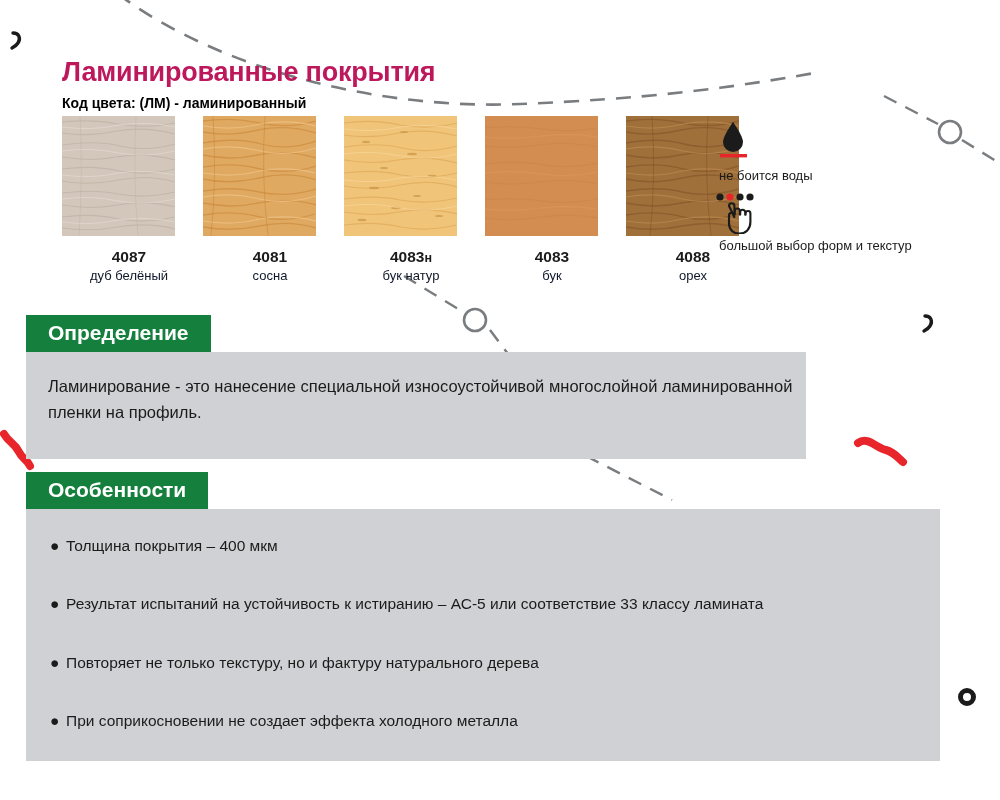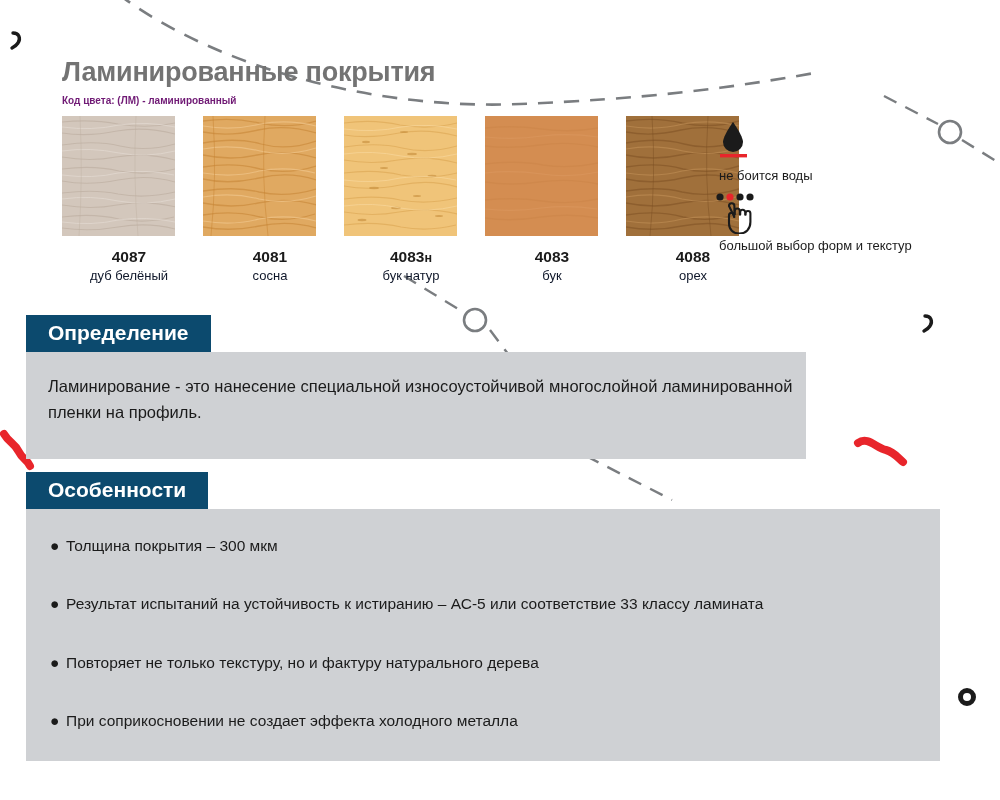--- a/index.html
+++ b/index.html
@@ -29,30 +29,30 @@
 
   
   .title-block {
     position: absolute;
     left: 62px;
     top: 58px;
   }
   .main-title {
     font-size: 27px;
     font-weight: bold;
-    color: #737373;
+    color: #be185d;
     letter-spacing: -0.2px;
     line-height: 1.1;
     margin: 0;
     white-space: nowrap;
   }
   .sub-title {
-    font-size: 10px;
+    font-size: 14px;
     font-weight: bold;
-    color: #701a75;
+    color: #000000;
     margin: 7px 0 0 0;
     white-space: nowrap;
   }
 
   
   .swatch-row {
     position: absolute;
     left: 62px;
     top: 116px;
     display: flex;
@@ -115,21 +115,21 @@
     line-height: 1.15;
     padding-top: 9px;
     padding-left: 5px;
   }
   .feature-row.two-line .feature-text { padding-top: 5px; }
 
   
   .section { position: absolute; }
   .section-tag {
     display: inline-block;
-    background: #0c4a6e;
+    background: #15803d;
     color: #ffffff;
     font-size: 21px;
     font-weight: bold;
     padding: 7px 22px 9px 22px;
     line-height: 1;
   }
   .section-body {
     background: #cfd1d4;
     color: #1b1b1b;
   }
@@ -412,21 +412,21 @@
       <p class="definition-text">Ламинирование - это нанесение специальной износоустойчивой многослойной ламинированной пленки на профиль.</p>
     </div>
   </div>
 
   <div class="section" id="features-section">
     <div class="section-tag">Особенности</div>
     <div class="section-body">
 
       <p class="bullet-item">
         <span class="bullet-dot">●</span>
-        <span>Толщина покрытия – 300 мкм</span>
+        <span>Толщина покрытия – 400 мкм</span>
       </p>
 
       <p class="bullet-item">
         <span class="bullet-dot">●</span>
         <span>Результат испытаний на устойчивость к истиранию – АС-5 или соответствие 33 классу ламината</span>
       </p>
 
       <p class="bullet-item">
         <span class="bullet-dot">●</span>
         <span>Повторяет не только текстуру, но и фактуру натурального дерева</span>

